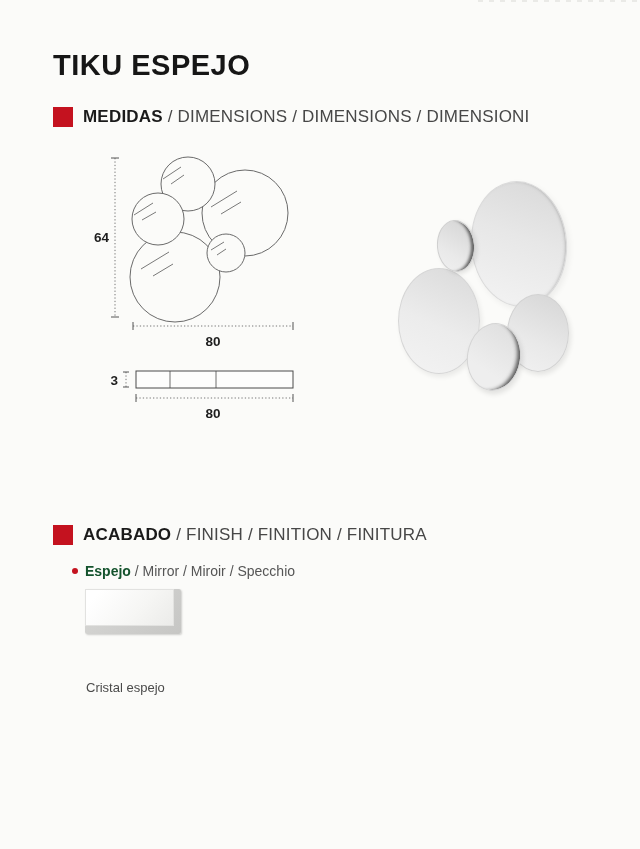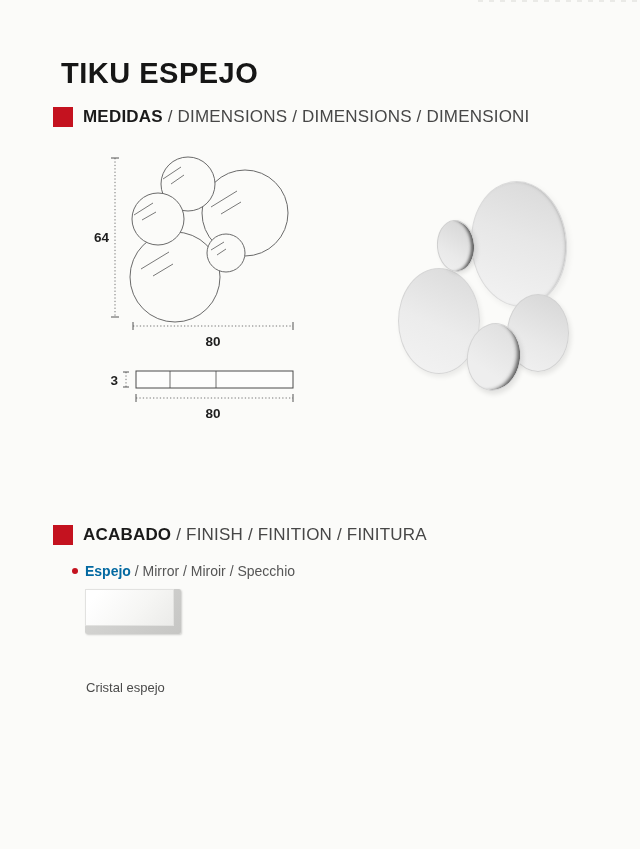--- a/index.html
+++ b/index.html
@@ -18,21 +18,21 @@
   .crop-artifact{
     position:absolute;
     left:478px; top:0;
     width:162px; height:2px;
     background:repeating-linear-gradient(90deg,#dcdcd8 0 5px,transparent 5px 11px);
     opacity:.55;
   }
   .page-title{
     position:absolute;
     left:53px; top:49px;
-    margin:8px;
+    margin:0;
     font-size:29px;
     font-weight:bold;
     letter-spacing:.5px;
     color:#161616;
   }
   .section-heading{
     position:absolute;
     left:45px;
     display:flex;
     align-items:center;
@@ -115,21 +115,21 @@
     left:72px; top:563px;
     display:flex;
     align-items:center;
     gap:7px;
     font-size:14px;
     color:#555555;
     white-space:pre;
   }
   .finish-option .primary{
     font-weight:bold;
-    color:#0369a1;
+    color:#14532d;
   }
   .bullet{
     width:6px; height:6px;
     border-radius:50%;
     background:#c4121f;
     flex:0 0 auto;
   }
   
   .swatch{
     position:absolute;

